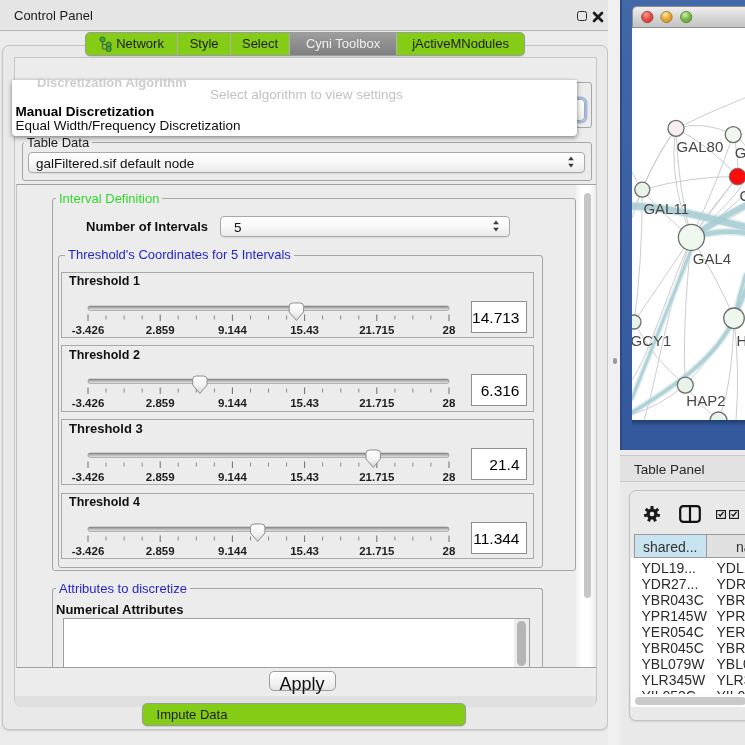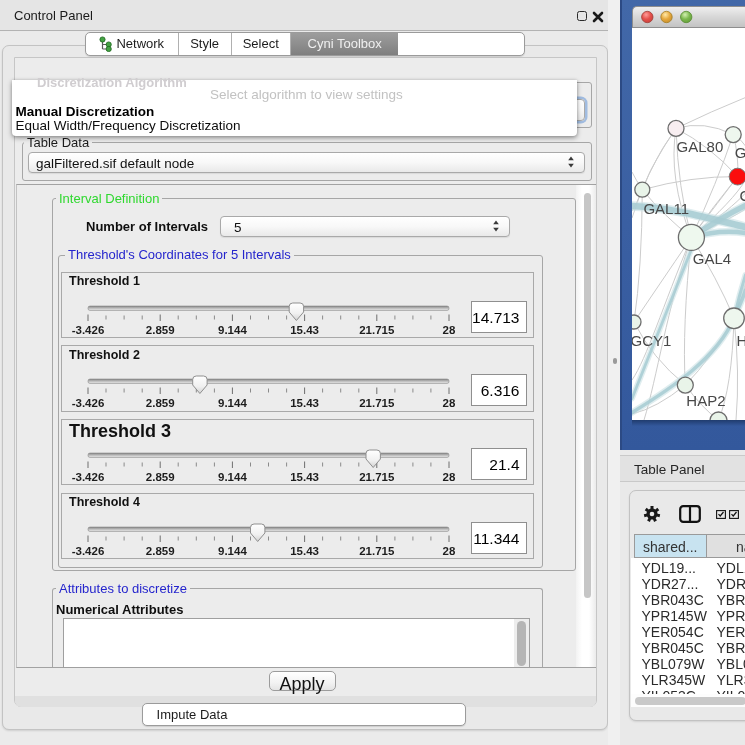--- a/index.html
+++ b/index.html
@@ -2,21 +2,21 @@
 <html><head><meta charset="utf-8"><style>
 
 *{margin:0;padding:0;box-sizing:border-box}
 html,body{width:745px;height:745px;overflow:hidden;background:#eaeaea;font-family:"Liberation Sans",sans-serif;}
 .ab{position:absolute}
 .gbox{border:1px solid #a6a6a6;border-radius:3px}
 .gtitle{position:absolute;background:#ececec;padding:0 3px;line-height:13px;font-size:13px}
 .combo{position:absolute;border:1px solid #a9a9a9;border-radius:4px;background:linear-gradient(180deg,#ffffff 0%,#f8f8f8 50%,#e9e9e9 100%);box-shadow:0 1px 1px rgba(0,0,0,0.08)}
 .tpanel{width:472.5px;height:66.5px;border:1px solid #a9a9a9;background:#ececec}
 .field{left:409px;top:28px;width:55.5px;height:32px;border:1px solid #8f8f8f;background:#fff;font-size:15.5px;color:#000;text-align:right;padding:7px 6px 0 0}
-.seg{position:absolute;display:flex;border:1px solid #9b9b9b;border-radius:5px;background:#ffffff;overflow:hidden;box-shadow:0 1px 1px rgba(0,0,0,0.12)}
+.seg{position:absolute;display:flex;border:1px solid #9b9b9b;border-radius:5px;background:#84cc16;overflow:hidden;box-shadow:0 1px 1px rgba(0,0,0,0.12)}
 .seg .s{font-size:13px;color:#1c1c1c;display:flex;align-items:center;justify-content:center;border-right:1px solid #b0b0b0}
 .seg .s:last-child{border-right:none}
 .seg .sel{background:linear-gradient(180deg,#9d9d9d,#7f7f7f);color:#efefef}
 
 </style></head><body>
 <div class="ab" style="left:0;top:0;width:619px;height:31px;background:#e5e5e5;border-bottom:1px solid #b3b3b3"></div>
 <div class="ab" style="left:0;top:32px;width:620px;height:713px;background:#ebebeb"></div>
 <div class="ab" style="left:14px;top:8px;font-size:13px;color:#1a1a1a">Control Panel</div>
 <div class="ab" style="left:577px;top:11px;width:10px;height:10px;border:1.6px solid #2a2a2a;border-radius:2.5px"></div>
 <svg class="ab" style="left:592px;top:10.5px" width="12" height="12" viewBox="0 0 12 12">
@@ -28,20 +28,21 @@
 <div class="seg" style="left:85px;top:32px;width:440px;height:23.5px">
 <div class="s" style="width:92.5px"><svg width="13" height="16" viewBox="0 0 13 16" style="margin-right:4px">
         <path d="M3.5 5 L3.5 13 M3.5 8.5 L8.5 8.5 M3.5 13 L8.5 13" stroke="#5a5a5a" stroke-width="1.2" fill="none"></path>
         <circle cx="3.5" cy="3.5" r="2.6" fill="#44a244" stroke="#1d661d" stroke-width="0.8"></circle>
         <circle cx="9.7" cy="8.5" r="2.6" fill="#44a244" stroke="#1d661d" stroke-width="0.8"></circle>
         <circle cx="9.7" cy="13" r="2.6" fill="#44a244" stroke="#1d661d" stroke-width="0.8"></circle>
       </svg>Network</div>
 <div class="s" style="width:53.2px">Style</div>
 <div class="s" style="width:59.2px">Select</div>
 <div class="s sel" style="width:107.6px">Cyni Toolbox</div>
+<div class="s" style="width:127.4px">jActiveMNodules</div>
 </div>
 <div class="ab gbox" style="left:22px;top:82px;width:570px;height:46px"></div>
 <div class="combo" style="left:28px;top:99px;width:557px;height:22px;box-shadow:0 0 0 2.5px rgba(100,150,215,0.55)"></div>
 <div class="ab gbox" style="left:22px;top:142px;width:570px;height:39px"></div>
 <div class="gtitle" style="left:24px;top:135.5px;color:#1c1c1c">Table Data</div>
 <div class="combo" style="left:28px;top:152px;width:557px;height:20.5px">
     <div class="ab" style="left:7px;top:3px;font-size:13.5px;color:#111">galFiltered.sif default node</div>
     <svg width="8" height="12" viewBox="0 0 8 12" style="position:absolute;right:9px;top:50%;margin-top:-6px">
       <path d="M4 0.5 L6.8 4.2 L1.2 4.2 Z" fill="#3a3a3a"></path>
       <path d="M4 11.5 L6.8 7.8 L1.2 7.8 Z" fill="#3a3a3a"></path>
@@ -150,21 +151,21 @@
       <text x="98.2" y="61" font-family="Liberation Sans" font-size="11.5" font-weight="bold" fill="#1d1d1d" text-anchor="middle">2.859</text>
       <text x="170.4" y="61" font-family="Liberation Sans" font-size="11.5" font-weight="bold" fill="#1d1d1d" text-anchor="middle">9.144</text>
       <text x="242.6" y="61" font-family="Liberation Sans" font-size="11.5" font-weight="bold" fill="#1d1d1d" text-anchor="middle">15.43</text>
       <text x="314.8" y="61" font-family="Liberation Sans" font-size="11.5" font-weight="bold" fill="#1d1d1d" text-anchor="middle">21.715</text>
       <text x="387.0" y="61" font-family="Liberation Sans" font-size="11.5" font-weight="bold" fill="#1d1d1d" text-anchor="middle">28</text>
       <path d="M 130.7 33.5 Q 130.7 30 134.2 30 L 141.6 30 Q 145.1 30 145.1 33.5 L 145.1 39 L 137.9 47.5 L 130.7 39 Z" fill="url(#th)" stroke="#8f8f8f" stroke-width="1"></path>
     </svg>
     <div class="ab field">6.316</div>
   </div>
 <div class="ab tpanel" style="left:61px;top:418.9px;">
-    <div class="ab" style="left:7px;top:1.5px;font-size:18px;font-weight:bold;color:#111;">Threshold 3</div>
+    <div class="ab" style="left:7px;top:1.5px;font-size:13px;font-weight:bold;color:#111;">Threshold 3</div>
     <svg width="473" height="67" style="position:absolute;left:0;top:0">
       <defs>
         <linearGradient id="tg" x1="0" y1="0" x2="0" y2="1">
           <stop offset="0" stop-color="#7e7e7e"></stop>
           <stop offset="0.45" stop-color="#b9b9b9"></stop>
           <stop offset="1" stop-color="#e8e8e8"></stop>
         </linearGradient>
         <linearGradient id="th" x1="0" y1="0" x2="0" y2="1">
           <stop offset="0" stop-color="#ffffff"></stop>
           <stop offset="0.6" stop-color="#f0f0f0"></stop>

